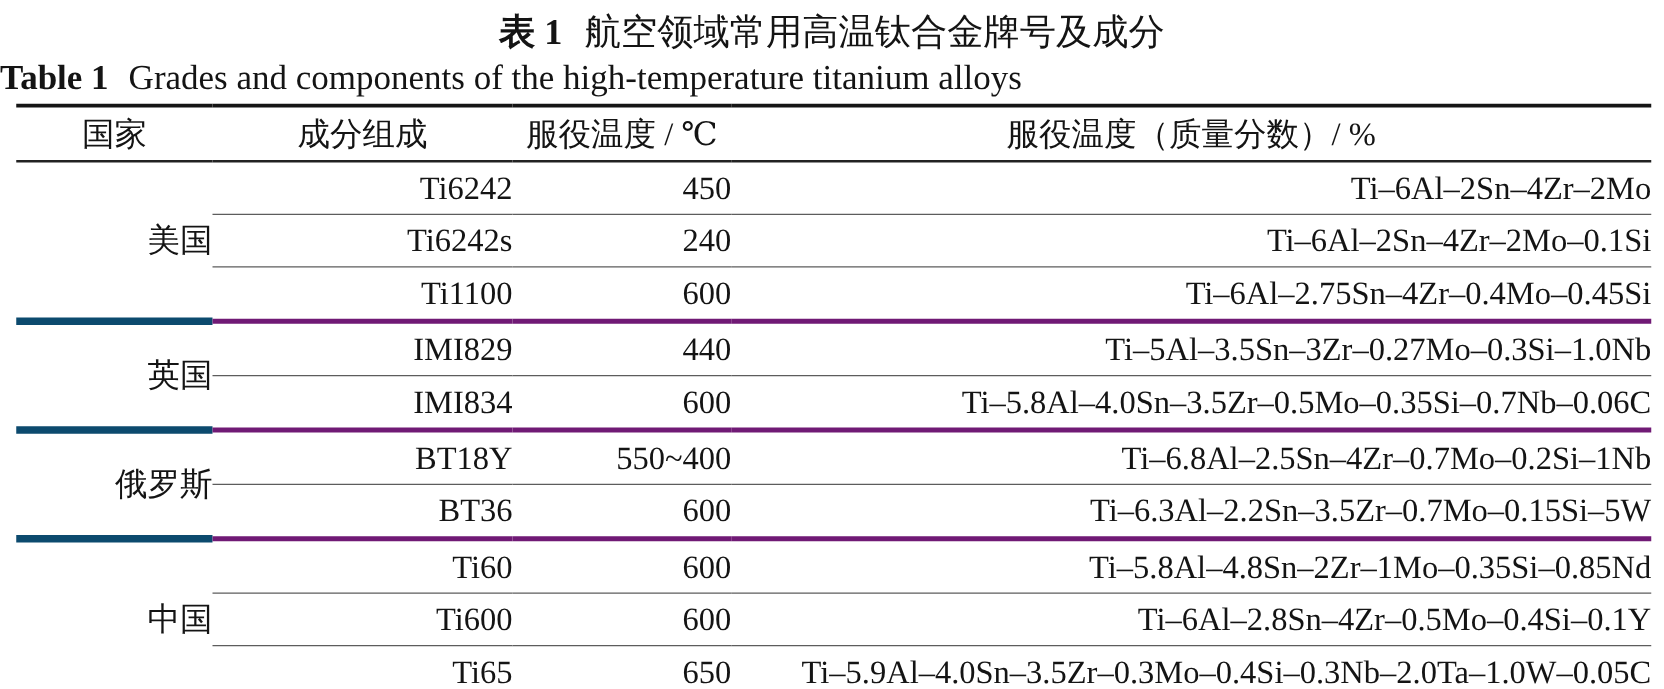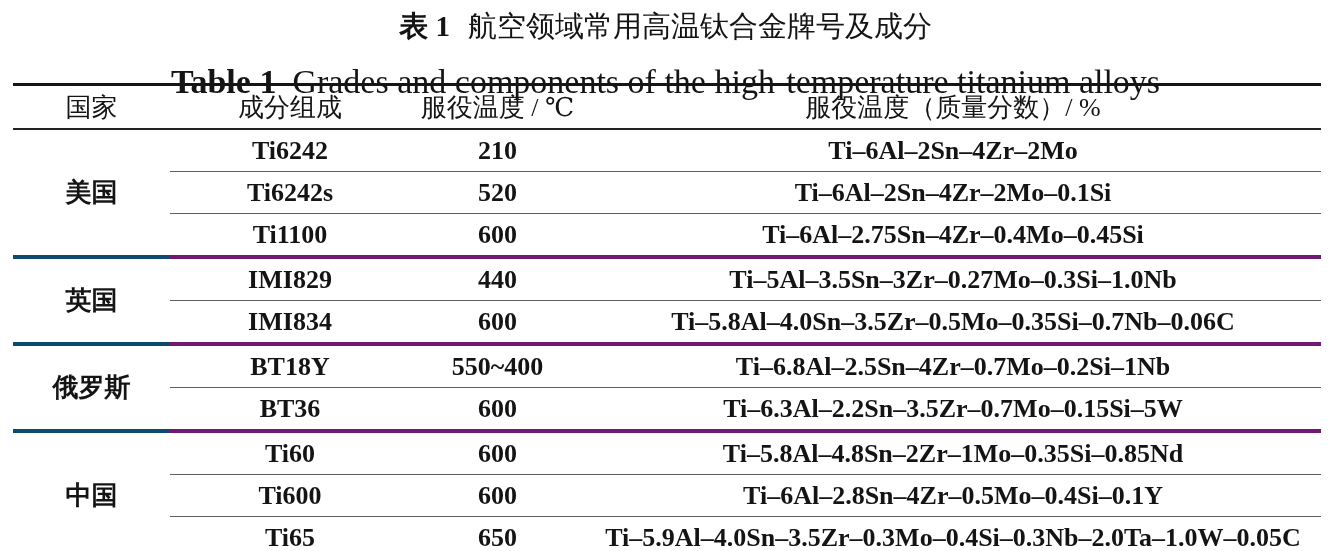--- a/index.html
+++ b/index.html
@@ -14,23 +14,22 @@
   }
   .title-zh {
     padding-top: 9px;
     text-align: center;
     font-size: 29px;
     line-height: 1.2;
     white-space: nowrap;
   }
   .title-zh .tlabel { font-weight: bold; margin-right: 18px; }
   .title-en {
-    margin-top: 18px;
-    text-align: center;
-    font-size: 34px;
+    margin-top: 2px;
+    font-size: 28px;
     line-height: 1.2;
     white-space: nowrap;
   }
   .title-en .tlabel { font-weight: bold; margin-right: 16px; }
 
   table.alloy {
     position: absolute;
     left: 13px;
     top: 83px;
     width: 1308px;
@@ -47,29 +46,28 @@
     text-align: center;
     vertical-align: middle;
     border-bottom: 2px solid #222222;
     white-space: nowrap;
     overflow: hidden;
     margin-top: 13px;
   }
   table.alloy td {
     height: 41px;
     padding: 0;
-    text-align: center;
+    text-align: right;
     vertical-align: middle;
     white-space: nowrap;
     overflow: hidden;
-    font-weight: bold;
   }
   tr.inner > td.data { border-bottom: 1px solid #5d5d5d; }
   tr.gend  > td.data { border-bottom: 4px solid #701a75; }
-  td.country { border-bottom: 4px solid #0c4a6e; }
+  td.country { border-bottom: 6px solid #0c4a6e; }
 </style>
 </head>
 <body>
 
 <div class="page">
 
   <div class="title-zh">
     <span class="tlabel">表 1</span><span>航空领域常用高温钛合金牌号及成分</span>
   </div>
 
@@ -90,26 +88,26 @@
         <th>成分组成</th>
         <th>服役温度 / ℃</th>
         <th>服役温度（质量分数）/ %</th>
       </tr>
     </thead>
     <tbody>
 
       <tr class="inner">
         <td class="country" rowspan="3">美国</td>
         <td class="data">Ti6242</td>
-        <td class="data">210</td>
+        <td class="data">450</td>
         <td class="data">Ti–6Al–2Sn–4Zr–2Mo</td>
       </tr>
       <tr class="inner">
         <td class="data">Ti6242s</td>
-        <td class="data">520</td>
+        <td class="data">240</td>
         <td class="data">Ti–6Al–2Sn–4Zr–2Mo–0.1Si</td>
       </tr>
       <tr class="gend">
         <td class="data">Ti1100</td>
         <td class="data">600</td>
         <td class="data">Ti–6Al–2.75Sn–4Zr–0.4Mo–0.45Si</td>
       </tr>
 
       <tr class="inner">
         <td class="country" rowspan="2">英国</td>

